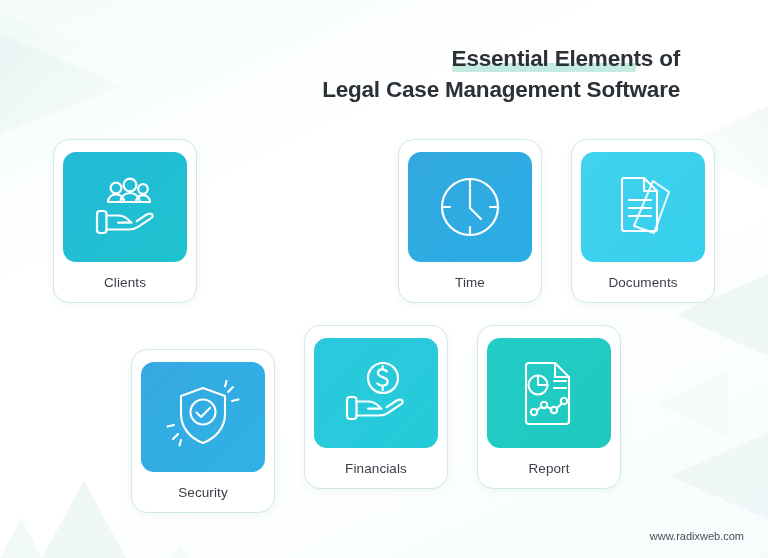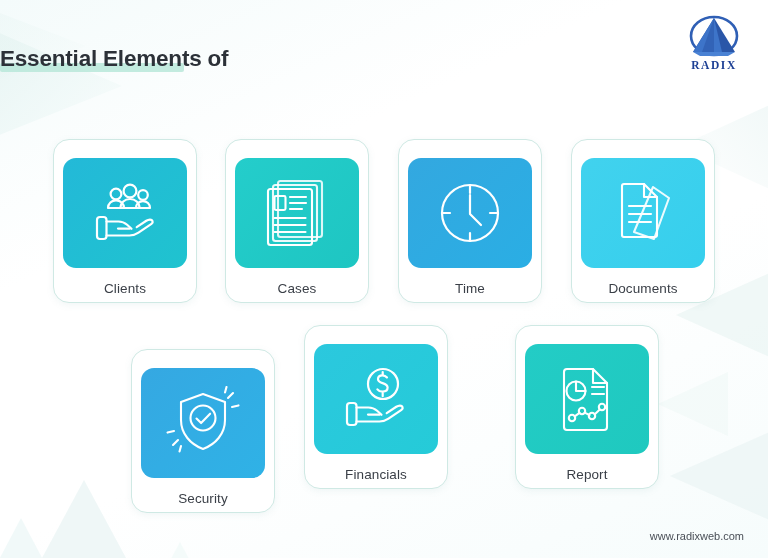--- a/index.html
+++ b/index.html
@@ -122,21 +122,21 @@
     color: #1c3f94;
     margin-top: -1px;
   }
 
   
   .heading {
     position: absolute;
     top: 44px;
     left: 0;
     width: 680px;
-    text-align: left;
+    text-align: right;
     z-index: 2;
   }
   .heading-line {
     font-size: 22.5px;
     font-weight: bold;
     color: #2c3138;
     letter-spacing: -0.2px;
     line-height: 30px;
     white-space: nowrap;
   }
@@ -169,21 +169,21 @@
     position: absolute;
     width: 144px;
     height: 164px;
     background: #ffffff;
     border: 1.3px solid #cfe9e4;
     border-radius: 16px;
     box-shadow: 0 2px 7px rgba(120, 170, 170, .10);
     display: flex;
     flex-direction: column;
     align-items: center;
-    padding-top: 18px;
+    padding-top: 12px;
   }
 
   .tile {
     width: 124px;
     height: 110px;
     border-radius: 13px;
     display: flex;
     align-items: center;
     justify-content: center;
   }
@@ -196,21 +196,21 @@
   }
 
   
   .c0 { left: 53px;  top: 139px; }
   .c1 { left: 225px; top: 139px; }
   .c2 { left: 398px; top: 139px; }
   .c3 { left: 571px; top: 139px; }
   
   .c4 { left: 131px; top: 325px; margin-top: 24px; }
   .c5 { left: 304px; top: 325px; text-align: center; }
-  .c6 { left: 477px; top: 325px; margin-left: 38px; }
+  .c6 { left: 477px; top: 325px; }
 
   
   .footer {
     position: absolute;
     right: 24px;
     bottom: 16px;
     font-size: 11px;
     color: #4a4f57;
     z-index: 3;
   }
@@ -225,38 +225,27 @@
   <div class="deco deco-tl"></div>
   <div class="deco deco-tl2"></div>
   <div class="deco deco-tr"></div>
   <div class="deco deco-r1"></div>
   <div class="deco deco-r3"></div>
   <div class="deco deco-r2"></div>
   <div class="deco deco-b1"></div>
   <div class="deco deco-b2"></div>
   <div class="deco deco-b3"></div>
 
-  <div class="logo-wrap">
-    <span class="logo-mark">
-      <svg width="72" height="46" viewBox="0 0 72 46">
-        <ellipse cx="36" cy="22" rx="23" ry="19" fill="none" stroke="#2f5fb5" stroke-width="2.6"></ellipse>
-        <path d="M36 4 L57 38 L15 38 Z" fill="#2a56a8"></path>
-        <path d="M36 4 L44 38 L15 38 Z" fill="#3d74c9"></path>
-        <path d="M36 4 L36 38 L24 38 Z" fill="#2a56a8" opacity=".55"></path>
-        <path d="M15 38 L57 38 L50 42 L22 42 Z" fill="#4a82d4"></path>
-      </svg>
-    </span>
-    <div class="logo-word">RADIX</div>
-  </div>
 
   <div class="heading">
     <div class="heading-line l1">
       <span class="hl-band"></span>
       <span class="hl-strong">Essential Elements</span><span class="hl-strong"> of</span>
     </div>
+    <div class="heading-line l2">Legal Case Management Software</div>
   </div>
 
   <div class="grid">
 
     <div class="card c0">
       <div class="tile" style="background:linear-gradient(135deg,#23b9d8,#1fc3cf);">
         <span>
           <svg width="78" height="66" viewBox="0 0 78 66" fill="none" stroke="#ffffff" stroke-width="2.2" stroke-linecap="round" stroke-linejoin="round">
             <circle cx="30" cy="14" r="5.4"></circle>
             <path d="M22 28c0-4.6 3.6-7.6 8-7.6s8 3 8 7.6z"></path>
@@ -267,39 +256,20 @@
             <rect x="11" y="37" width="9.5" height="22" rx="3"></rect>
             <path d="M20.5 41.5h12c3.6 0 6.4 1.3 8.6 3.3l4.4 4"></path>
             <path d="M32 48.6h11.8"></path>
             <path d="M20.5 55.5h23c4 0 6.4-1 9-2.8l13-8.8c2.2-1.5 1.1-4.4-1.6-4.3-1.4.05-2.5.5-3.6 1.2l-9.6 6.3"></path>
           </svg>
         </span>
       </div>
       <div class="card-label">Clients</div>
     </div>
 
-    <div class="card c1">
-      <div class="tile" style="background:linear-gradient(135deg,#24cdcb,#1ec6c2);">
-        <span>
-          <svg width="70" height="72" viewBox="0 0 70 72" fill="none" stroke="#ffffff" stroke-width="2.1" stroke-linecap="round" stroke-linejoin="round">
-            <rect x="16" y="4" width="44" height="56" rx="2.5" opacity=".85"></rect>
-            <rect x="11" y="8" width="44" height="56" rx="2.5" opacity=".9"></rect>
-            <rect x="6" y="12" width="44" height="56" rx="2.5"></rect>
-            <rect x="12.5" y="19" width="11" height="14" rx="1.4"></rect>
-            <path d="M28 20h16"></path>
-            <path d="M28 26h16"></path>
-            <path d="M28 32h12"></path>
-            <path d="M12.5 41h31"></path>
-            <path d="M12.5 48h31"></path>
-            <path d="M12.5 55h31"></path>
-          </svg>
-        </span>
-      </div>
-      <div class="card-label">Cases</div>
-    </div>
 
     <div class="card c2">
       <div class="tile" style="background:linear-gradient(135deg,#33a8e0,#2aaee4);">
         <span>
           <svg width="72" height="72" viewBox="0 0 72 72" fill="none" stroke="#ffffff" stroke-width="2.2" stroke-linecap="round" stroke-linejoin="round">
             <circle cx="36" cy="36" r="28"></circle>
             <path d="M36 8v8"></path>
             <path d="M36 56v8"></path>
             <path d="M8 36h8"></path>
             <path d="M56 36h8"></path>

